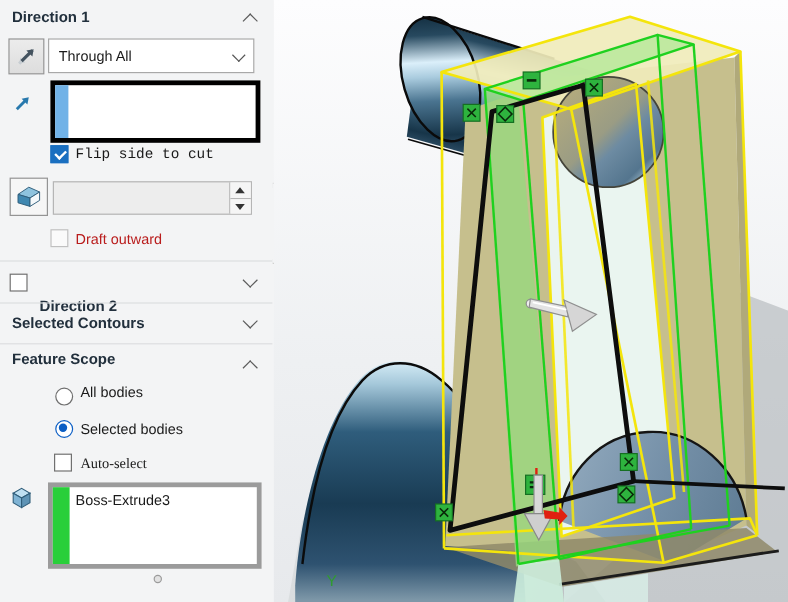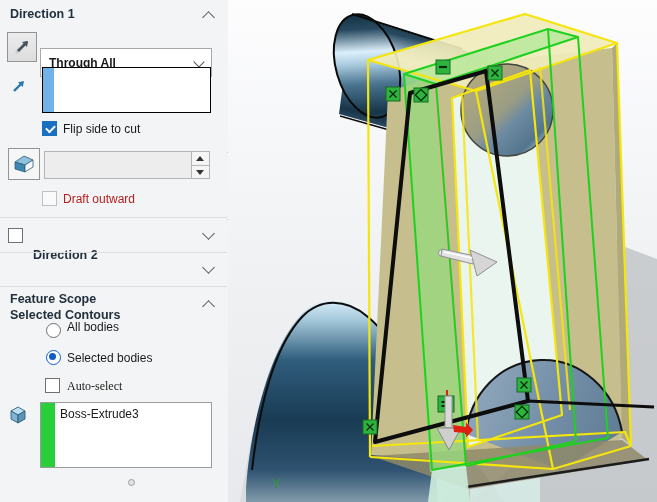--- a/index.html
+++ b/index.html
@@ -12,21 +12,21 @@
   .chev{position:absolute;width:8px;height:8px;border-right:1.7px solid #5a5a5a;border-bottom:1.7px solid #5a5a5a;display:inline-block;}
   .chev.up{transform:rotate(-135deg);}
   .chev.down{transform:rotate(45deg);}
   .divider{position:absolute;left:0;width:227px;height:1px;background:#dcdee0;}
 
   .sqbtn{position:absolute;background:linear-gradient(#ececec,#dddddd);border:1px solid #949494;display:flex;align-items:center;justify-content:center;}
   .combo{position:absolute;left:40px;width:170px;height:27px;background:#fff;border:1px solid #a8a8a8;display:flex;align-items:center;}
   .combo span.val{padding-left:8px;}
   .combo .cchev{position:absolute;right:8px;top:9px;width:7px;height:7px;border-right:1.5px solid #555;border-bottom:1.5px solid #555;transform:rotate(45deg);}
 
-  .selbox{position:absolute;background:#fff;border:1px solid #000000;}
+  .selbox{position:absolute;background:#fff;border:4px solid #000000;}
   .selbar{position:absolute;left:0;top:0;bottom:0;width:11px;}
 
   .cb{position:absolute;width:15px;height:15px;border:1px solid #707070;background:#fff;box-sizing:border-box;}
   .cb.checked{background:#1a6fc0;border-color:#1a6fc0;}
   .cb.checked::after{content:"";position:absolute;left:3px;top:3px;width:7px;height:4px;border-left:2px solid #fff;border-bottom:2px solid #fff;transform:rotate(-45deg);}
   .cb.disabled{border-color:#c0c0c0;background:#fafafa;}
   .radio{position:absolute;width:15px;height:15px;border:1.6px solid #6f6f6f;border-radius:50%;background:#fff;box-sizing:border-box;}
   .radio.on{border-color:#0b5ec4;}
   .radio.on::after{content:"";position:absolute;left:2.2px;top:2.2px;width:7px;height:7px;border-radius:50%;background:#0b5ec4;}
   .lbl{position:absolute;white-space:nowrap;}
@@ -57,36 +57,36 @@
 
     <div class="sqbtn" style="left:7px;top:32px;width:28px;height:28px;">
       <svg width="20" height="20" viewBox="0 0 20 20">
         <path d="M4 16 L13 7" stroke="#c7cdd2" stroke-width="2.6" fill="none"></path>
         <path d="M4 16 l1 -5 l4 4 z" fill="#c7cdd2"></path>
         <path d="M6 14 L15 5" stroke="#44535f" stroke-width="2.6" fill="none"></path>
         <path d="M16 4 l-6 1 l5 5 z" fill="#44535f"></path>
       </svg>
     </div>
 
-    <div class="combo" style="top:48px;font-weight:bold;">
+    <div class="combo" style="top:32px;">
       <span class="val">Through All</span>
       <span class="cchev"></span>
     </div>
 
     <svg width="16" height="16" style="position:absolute;left:11px;top:78px;">
       <path d="M3 13 L11 5" stroke="#2879ad" stroke-width="2.4" fill="none"></path>
       <path d="M13 3 l-6 1.2 l4.8 4.8 z" fill="#2879ad"></path>
     </svg>
     <div class="selbox" style="left:42px;top:67px;width:167px;height:44px;">
       <div class="selbar" style="background:#71b2e7;"></div>
       <span style="position:absolute;left:16px;top:2px;"></span>
     </div>
 
     <span class="cb checked" style="left:42px;top:121px;"></span>
-    <span class="lbl" style="left:63px;top:122px;">Flip side to cut</span>
+    <span class="lbl" style="left:63px;top:122px;font-family:Liberation Mono, monospace;">Flip side to cut</span>
 
     <div class="sqbtn" style="left:8px;top:148px;width:30px;height:30px;background:#f6f6f6;">
       <svg width="24" height="22" viewBox="0 0 24 22">
         <polygon points="3,9 12,3 21,7 13,12" fill="#8ec3de" stroke="#2f5d7a" stroke-width="0.8"></polygon>
         <polygon points="3,9 13,12 13,19 3,16" fill="#3f87b0" stroke="#2f5d7a" stroke-width="0.8"></polygon>
         <polygon points="13,12 21,7 21,14 13,19" fill="#f4f8fa" stroke="#2f5d7a" stroke-width="0.8"></polygon>
       </svg>
     </div>
     <div class="spinner" style="top:151px;">
       <span style="position:absolute;left:6px;top:5px;color:#8a8a8a;"></span>
@@ -104,21 +104,21 @@
     <span class="lbl gray" style="left:63px;top:192px;">Draft outward</span>
 
     <div class="divider" style="top:217px;"></div>
 
     <span class="cb" style="left:8px;top:228px;"></span>
     <div class="hdr" style="left:33px;top:228px;margin-top:20px;">Direction 2</div>
     <span class="chev down" style="left:204px;top:229px;"></span>
 
     <div class="divider" style="top:252px;"></div>
 
-    <div class="hdr" style="top:262px;margin-top:46px;">Selected Contours</div>
+    <div class="hdr" style="top:262px;">Selected Contours</div>
     <span class="chev down" style="left:204px;top:263px;"></span>
 
     <div class="divider" style="top:286px;"></div>
 
     <div class="hdr" style="top:292px;">Feature Scope</div>
     <span class="chev up" style="left:204px;top:302px;"></span>
 
     <span class="radio" style="left:46px;top:323px;"></span>
     <span class="lbl" style="left:67px;top:320px;">All bodies</span>
 

